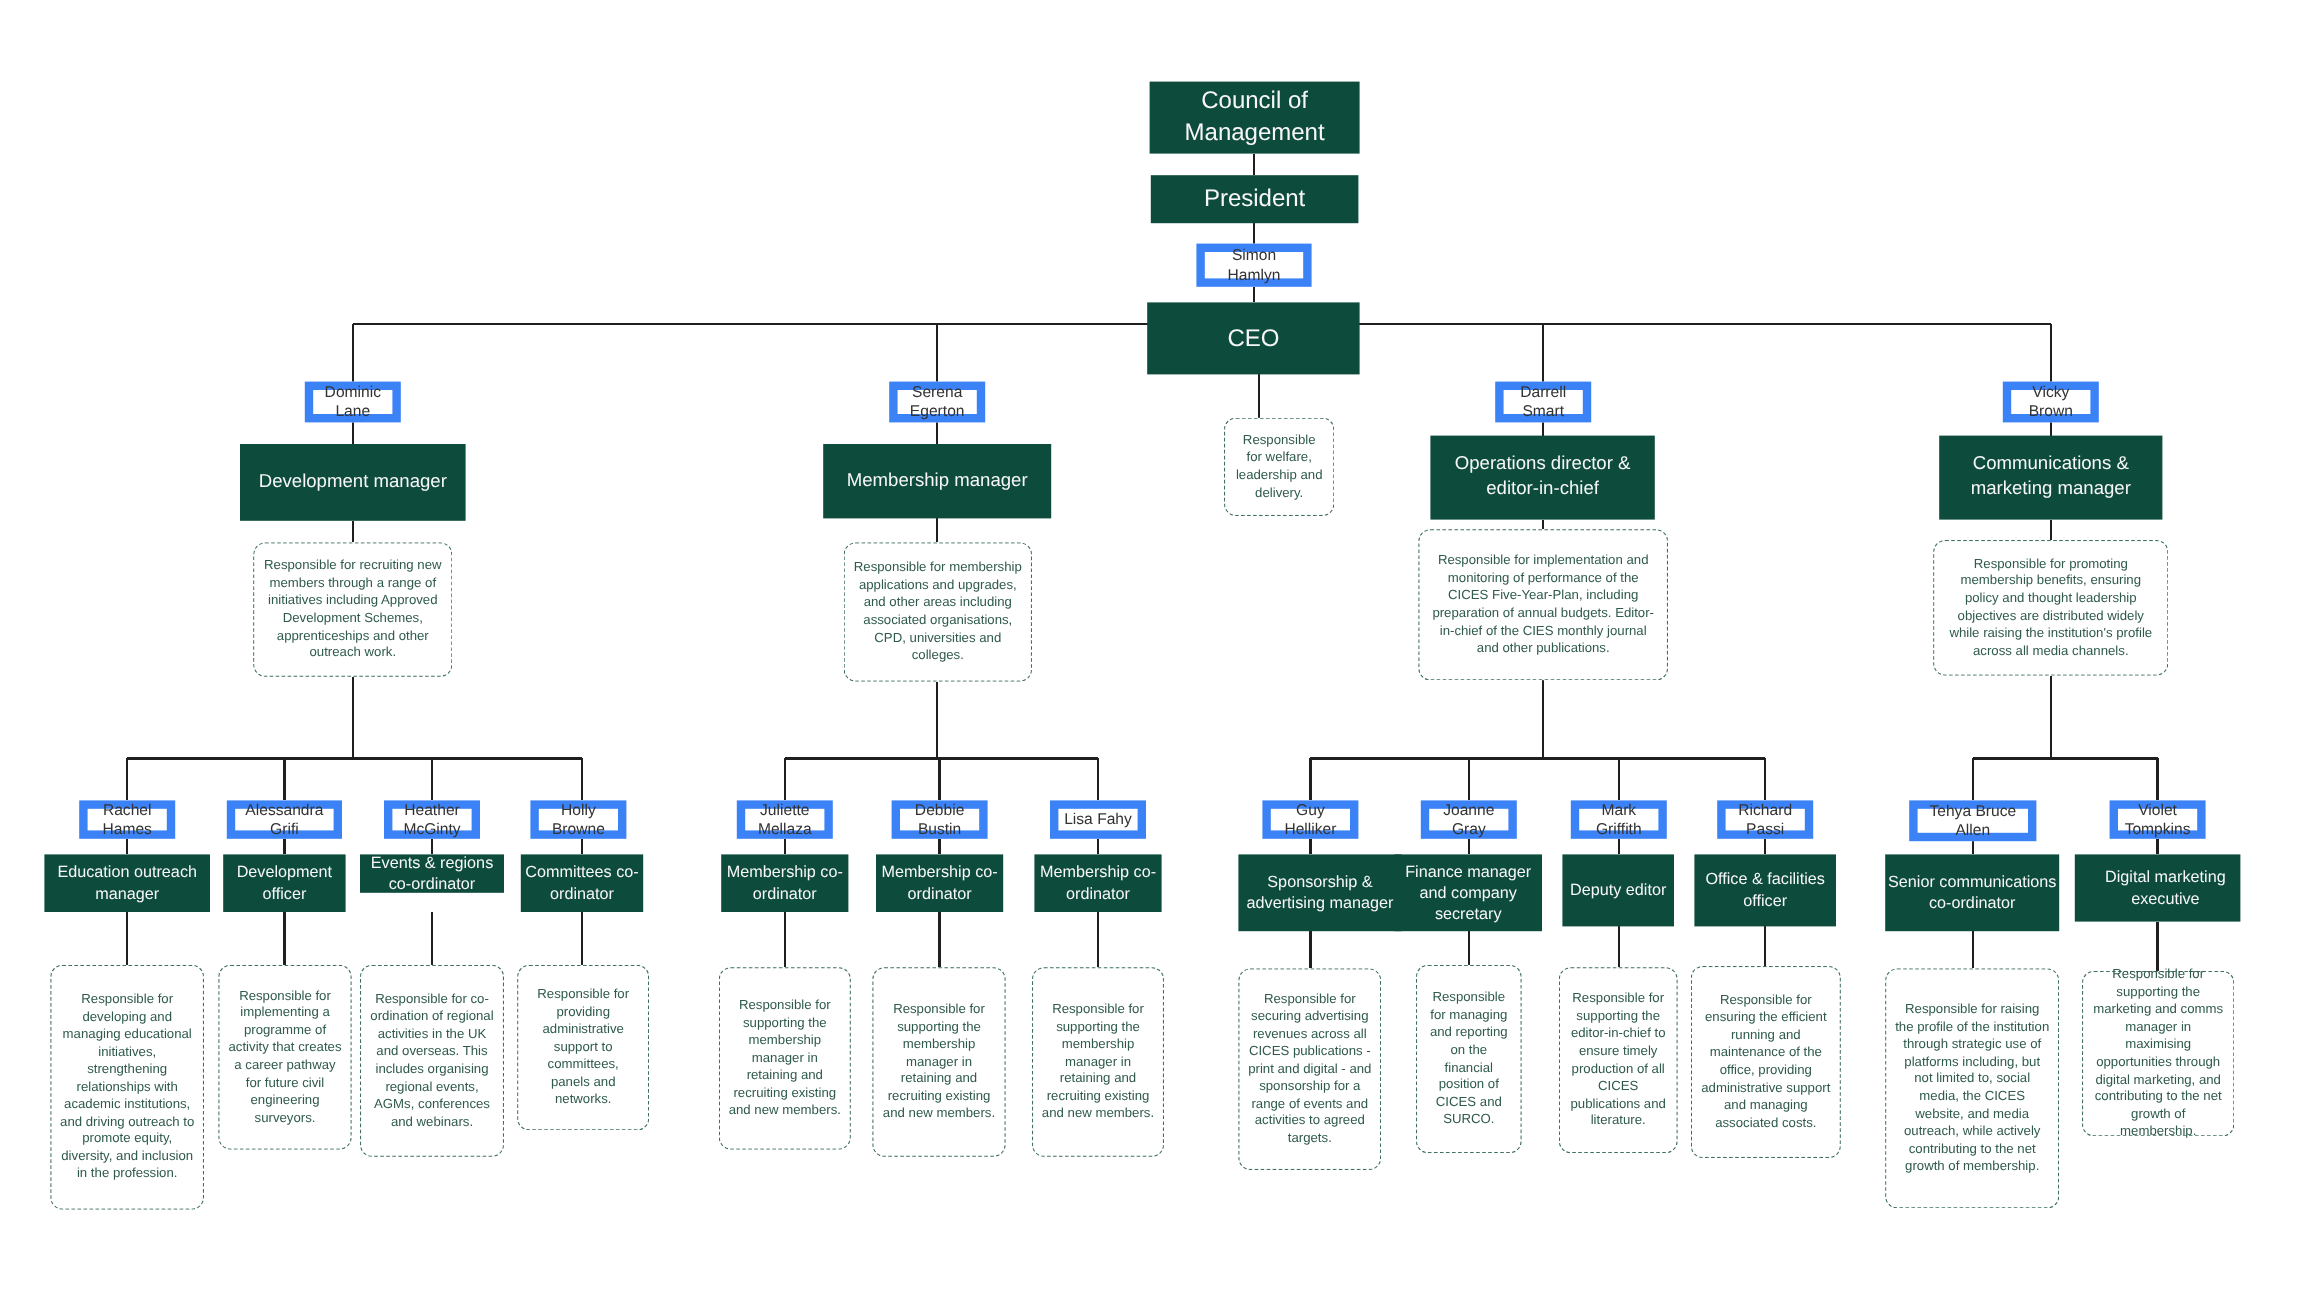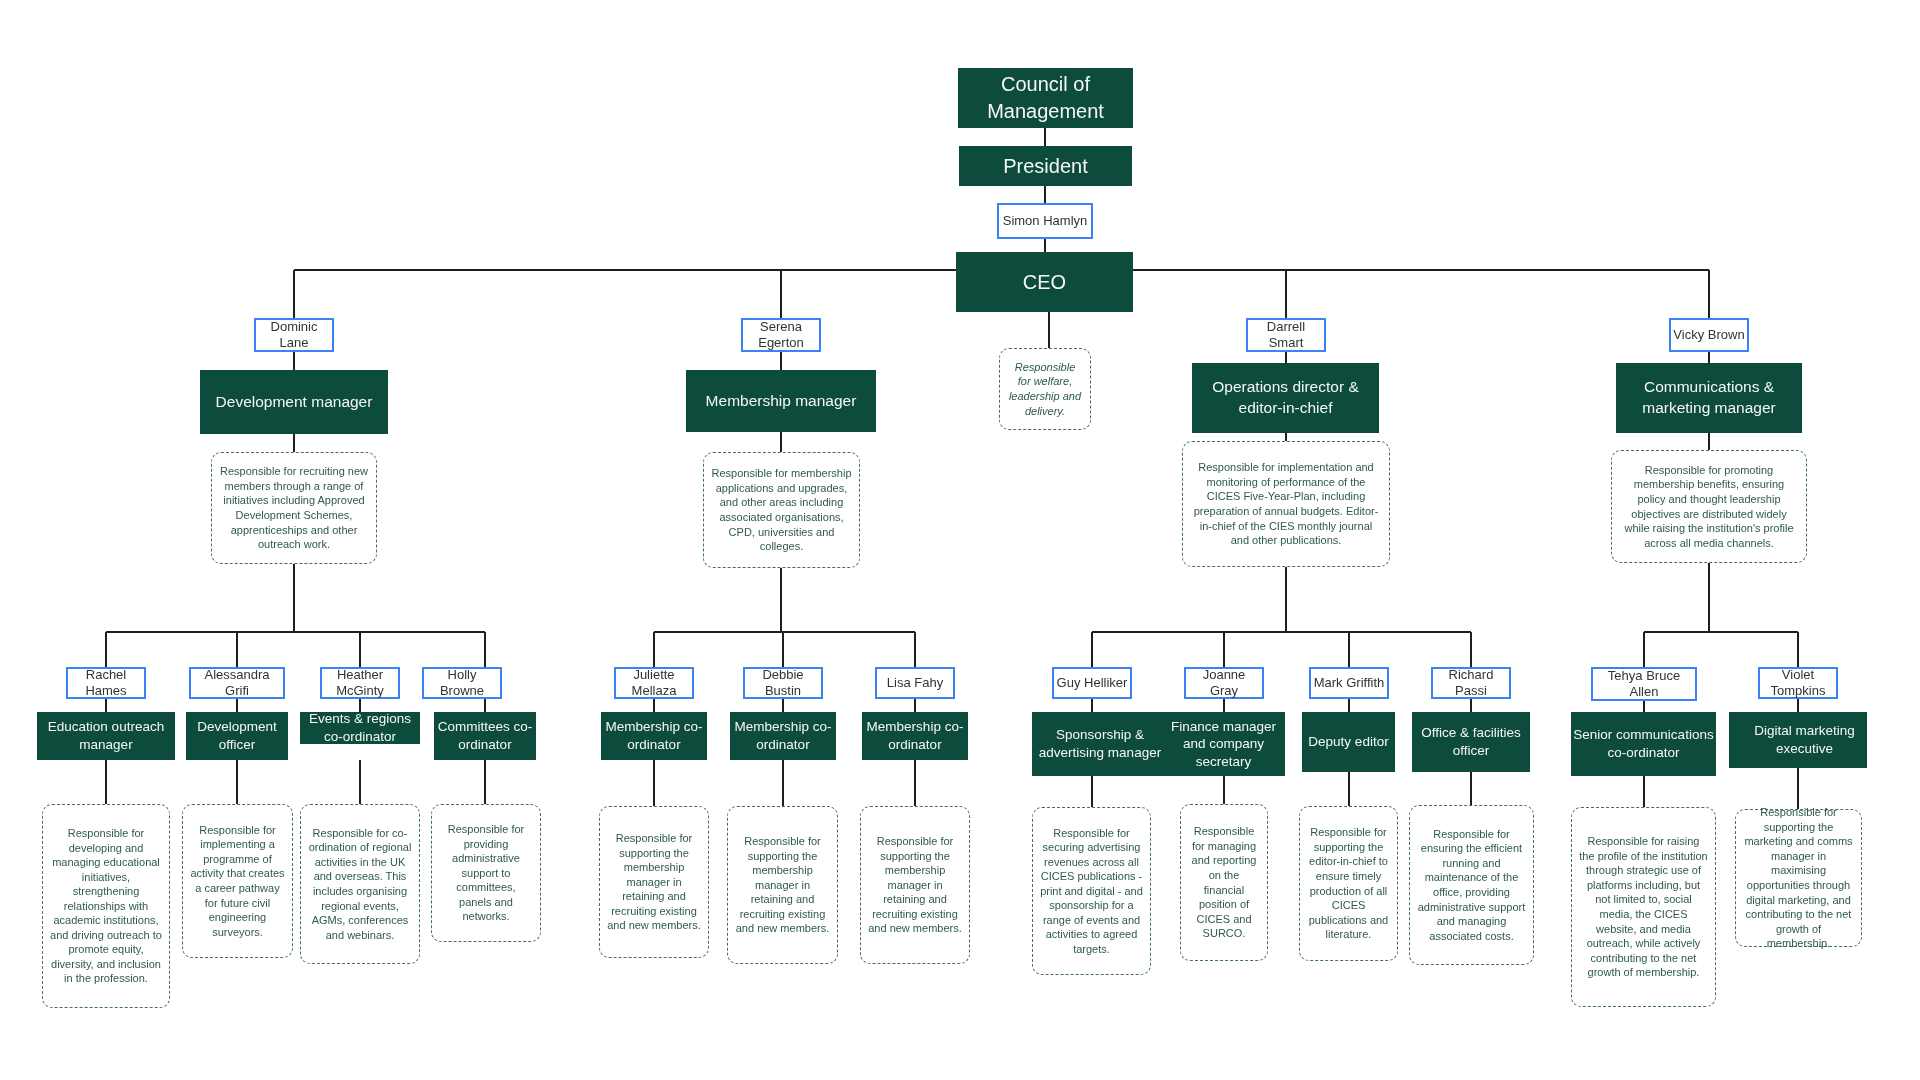--- a/index.html
+++ b/index.html
@@ -5,21 +5,21 @@
   html,body{margin:0;padding:0;background:#fff;}
   #stage{position:relative;width:1920px;height:1080px;background:#fff;overflow:hidden;
          font-family:"Liberation Sans","DejaVu Sans",sans-serif;}
   #wires{position:absolute;left:0;top:0;}
   .box{position:absolute;box-sizing:border-box;display:flex;align-items:center;
        justify-content:center;text-align:center;}
   .solid{background:#0d4b3c;color:#f7f7f7;line-height:1.35;}
   .lg{font-size:20px;}
   .dept{font-size:15.5px;}
   .sub{font-size:13.5px;line-height:1.3;padding:2px;}
-  .namebox{background:#fff;border:2px solid #3b82f6;color:#333333;font-size:13px;
+  .namebox{background:#fff;border:7px solid #3b82f6;color:#333333;font-size:13px;
            line-height:1.22;padding:1px;}
   .resp{background:#fff;border:1.5px dashed #40705f;border-radius:10px;color:#2f5a4c;
         font-size:11px;line-height:1.32;padding:6px 7px;}
 </style>
 </head>
 <body>
 
 <div id="stage">
 
   <svg id="wires" width="1920" height="1080" stroke="#1f1f1f" stroke-width="2" shape-rendering="crispEdges">
@@ -92,39 +92,39 @@
     <line x1="1644" y1="701" x2="1644" y2="712"></line>
       <line x1="1798" y1="699" x2="1798" y2="712"></line>
     <line x1="1644" y1="776" x2="1644" y2="807"></line>
       <line x1="1798" y1="768" x2="1798" y2="809"></line>
   </svg>
 
   <div class="box solid lg" style="left:958px;top:68px;width:175px;height:60px;">Council of Management</div>
   <div class="box solid lg" style="left:959px;top:146px;width:173px;height:40px;">President</div>
   <div class="box namebox" style="left:997px;top:203px;width:96px;height:36px;">Simon Hamlyn</div>
   <div class="box solid lg" style="left:956px;top:252px;width:177px;height:60px;">CEO</div>
-  <div class="box resp" style="left:999px;top:348px;width:92px;height:82px;font-style:italic;">Responsible for welfare, leadership and delivery.</div>
+  <div class="box resp" style="left:1020px;top:348px;width:92px;height:82px;">Responsible for welfare, leadership and delivery.</div>
 
   <div class="box namebox" style="left:254px;top:318px;width:80px;height:34px;">Dominic Lane</div>
   <div class="box solid dept" style="left:200px;top:370px;width:188px;height:64px;">Development manager</div>
   <div class="box resp" style="left:211px;top:452px;width:166px;height:112px;">Responsible for recruiting new members through a range of initiatives including Approved Development Schemes, apprenticeships and other outreach work.</div>
 
   <div class="box namebox" style="left:66px;top:667px;width:80px;height:32px;">Rachel Hames</div>
   <div class="box solid sub" style="left:37px;top:712px;width:138px;height:48px;">Education outreach manager</div>
   <div class="box resp" style="left:42px;top:804px;width:128px;height:204px;">Responsible for developing and managing educational initiatives, strengthening relationships with academic institutions, and driving outreach to promote equity, diversity, and inclusion in the profession.</div>
 
   <div class="box namebox" style="left:189px;top:667px;width:96px;height:32px;">Alessandra Grifi</div>
   <div class="box solid sub" style="left:186px;top:712px;width:102px;height:48px;">Development officer</div>
   <div class="box resp" style="left:182px;top:804px;width:111px;height:154px;">Responsible for implementing a programme of activity that creates a career pathway for future civil engineering surveyors.</div>
 
   <div class="box namebox" style="left:320px;top:667px;width:80px;height:32px;">Heather McGinty</div>
   <div class="box solid sub" style="left:300px;top:712px;width:120px;height:32px;">Events &amp; regions co-ordinator</div>
   <div class="box resp" style="left:300px;top:804px;width:120px;height:160px;">Responsible for co-ordination of regional activities in the UK and overseas. This includes organising regional events, AGMs, conferences and webinars.</div>
 
-  <div class="box namebox" style="left:422px;top:667px;width:80px;height:32px;">Holly Browne</div>
+  <div class="box namebox" style="left:442px;top:667px;width:80px;height:32px;">Holly Browne</div>
   <div class="box solid sub" style="left:434px;top:712px;width:102px;height:48px;">Committees co-ordinator</div>
   <div class="box resp" style="left:431px;top:804px;width:110px;height:138px;">Responsible for providing administrative support to committees, panels and networks.</div>
 
   <div class="box namebox" style="left:741px;top:318px;width:80px;height:34px;">Serena Egerton</div>
   <div class="box solid dept" style="left:686px;top:370px;width:190px;height:62px;">Membership manager</div>
   <div class="box resp" style="left:703px;top:452px;width:157px;height:116px;">Responsible for membership applications and upgrades, and other areas including associated organisations, CPD, universities and colleges.</div>
 
   <div class="box namebox" style="left:614px;top:667px;width:80px;height:32px;">Juliette Mellaza</div>
   <div class="box solid sub" style="left:601px;top:712px;width:106px;height:48px;">Membership co-ordinator</div>
   <div class="box resp" style="left:599px;top:806px;width:110px;height:152px;">Responsible for supporting the membership manager in retaining and recruiting existing and new members.</div>

